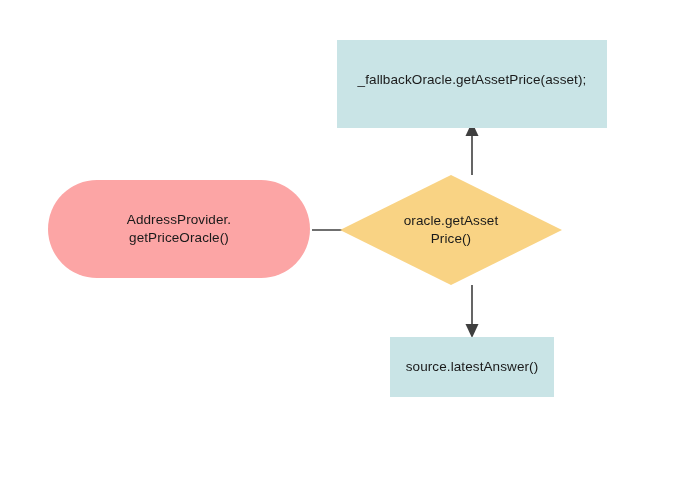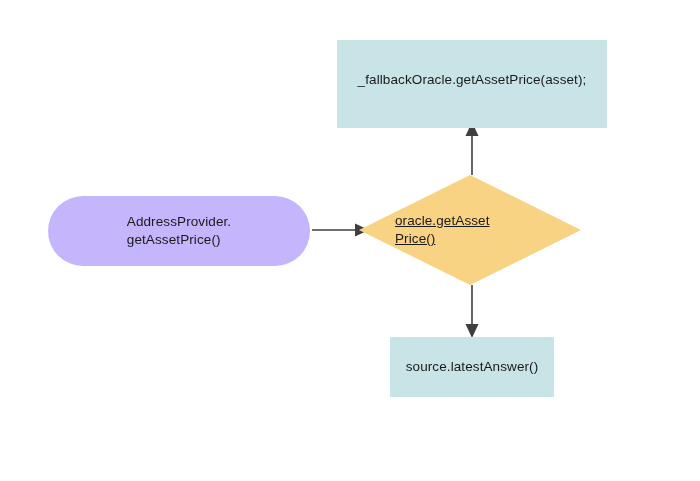--- a/index.html
+++ b/index.html
@@ -15,42 +15,41 @@
     background: #ffffff;
     overflow: hidden;
     font-family: "Liberation Sans", sans-serif;
   }
   .shape {
     position: absolute;
     box-sizing: border-box;
     display: flex;
     align-items: center;
     justify-content: center;
-    text-align: left;
+    text-align: center;
     color: #1a1a1a;
     font-size: 13.5px;
     line-height: 18px;
     letter-spacing: 0.1px;
   }
   
   #node-address-provider {
     left: 48px;
-    top: 196px;
+    top: 180px;
     width: 262px;
-    height: 70px;
-    background: #c4b5fd;
+    height: 98px;
+    background: #fca5a5;
     border-radius: 49px;
   }
   
   #node-oracle-decision {
-    left: 359px;
+    left: 340px;
     top: 175px;
     width: 222px;
     height: 110px;
-    text-decoration: underline;
   }
   #node-oracle-decision .diamond-fill {
     position: absolute;
     left: 0; top: 0;
     width: 100%;
     height: 100%;
     background: #f9d384;
     clip-path: polygon(50% 0%, 100% 50%, 50% 100%, 0% 50%);
   }
   #node-oracle-decision .diamond-label {
@@ -114,21 +113,21 @@
 
     <g>
       <line class="conn-line" x1="472" y1="285" x2="472" y2="324"></line>
       <polygon class="conn-head" points="465.5,324 472,338 478.5,324"></polygon>
     </g>
   </svg>
 
   <div class="shape" id="node-address-provider">
     <span>
       <span>AddressProvider.</span><br>
-      <span>getAssetPrice()</span>
+      <span>getPriceOracle()</span>
     </span>
   </div>
 
   <div class="shape" id="node-oracle-decision">
     <span class="diamond-fill"></span>
     <span class="diamond-label">
       <span>oracle.getAsset</span><br>
       <span>Price()</span>
     </span>
   </div>

